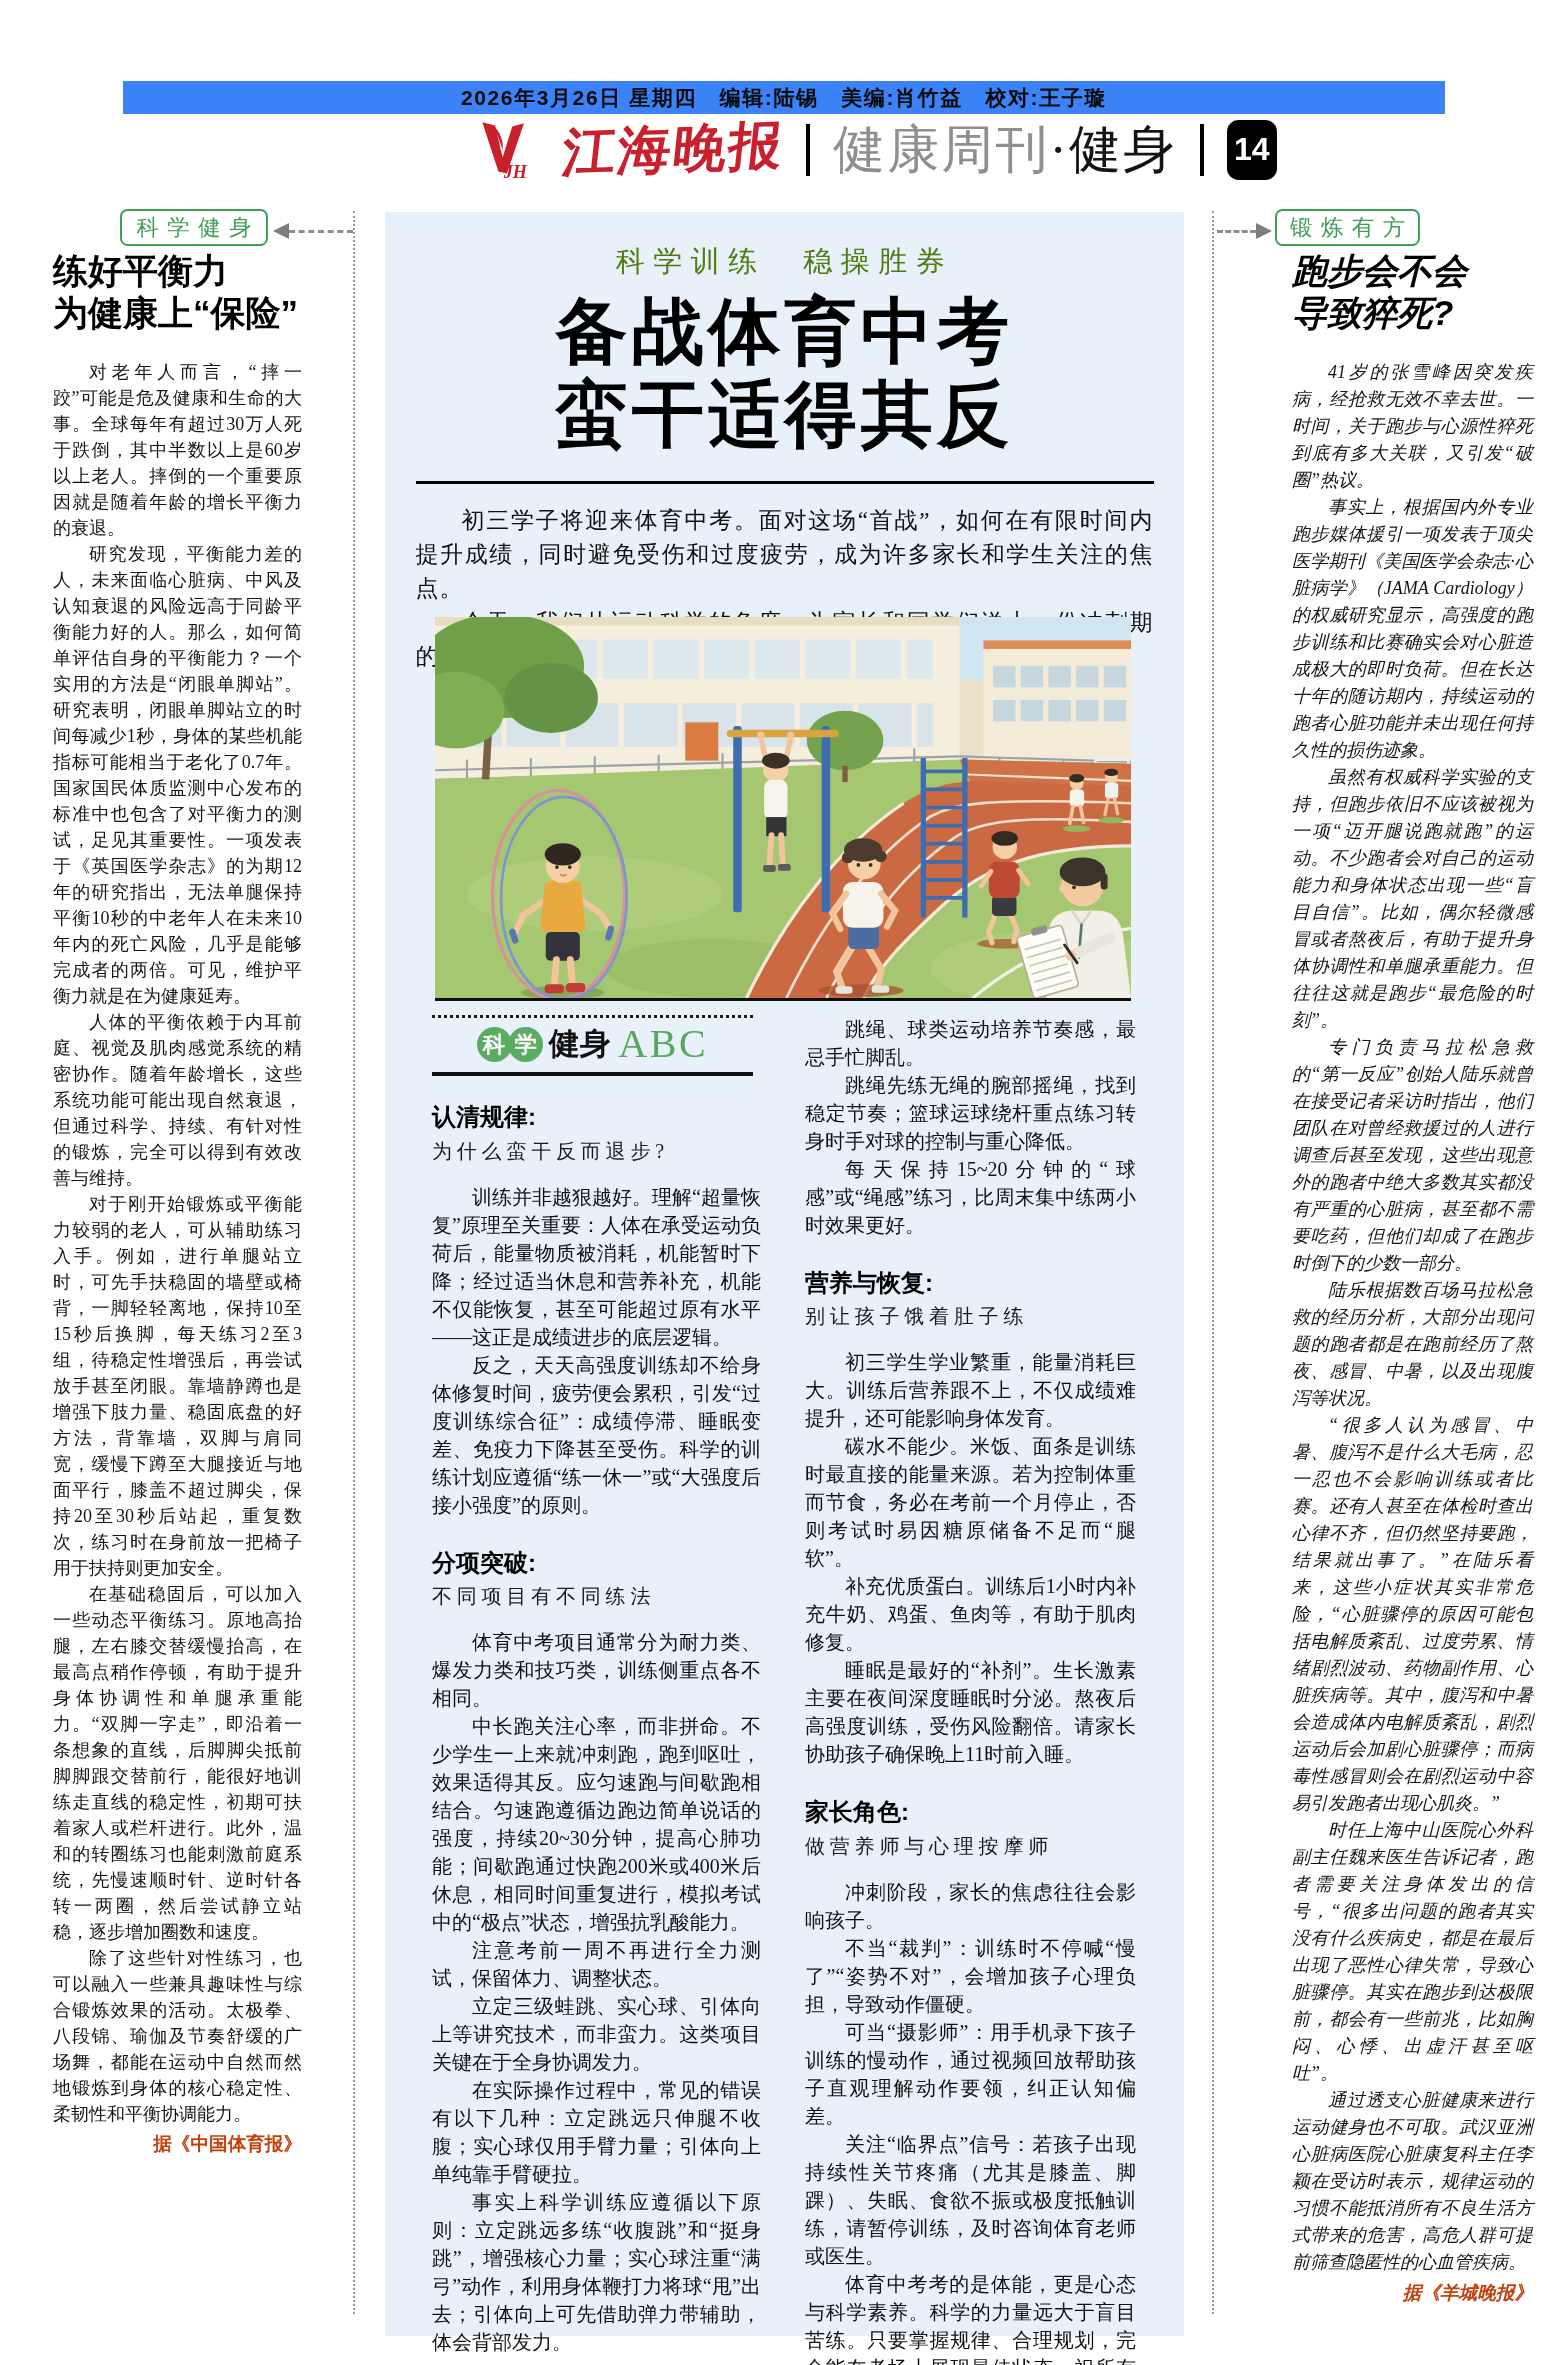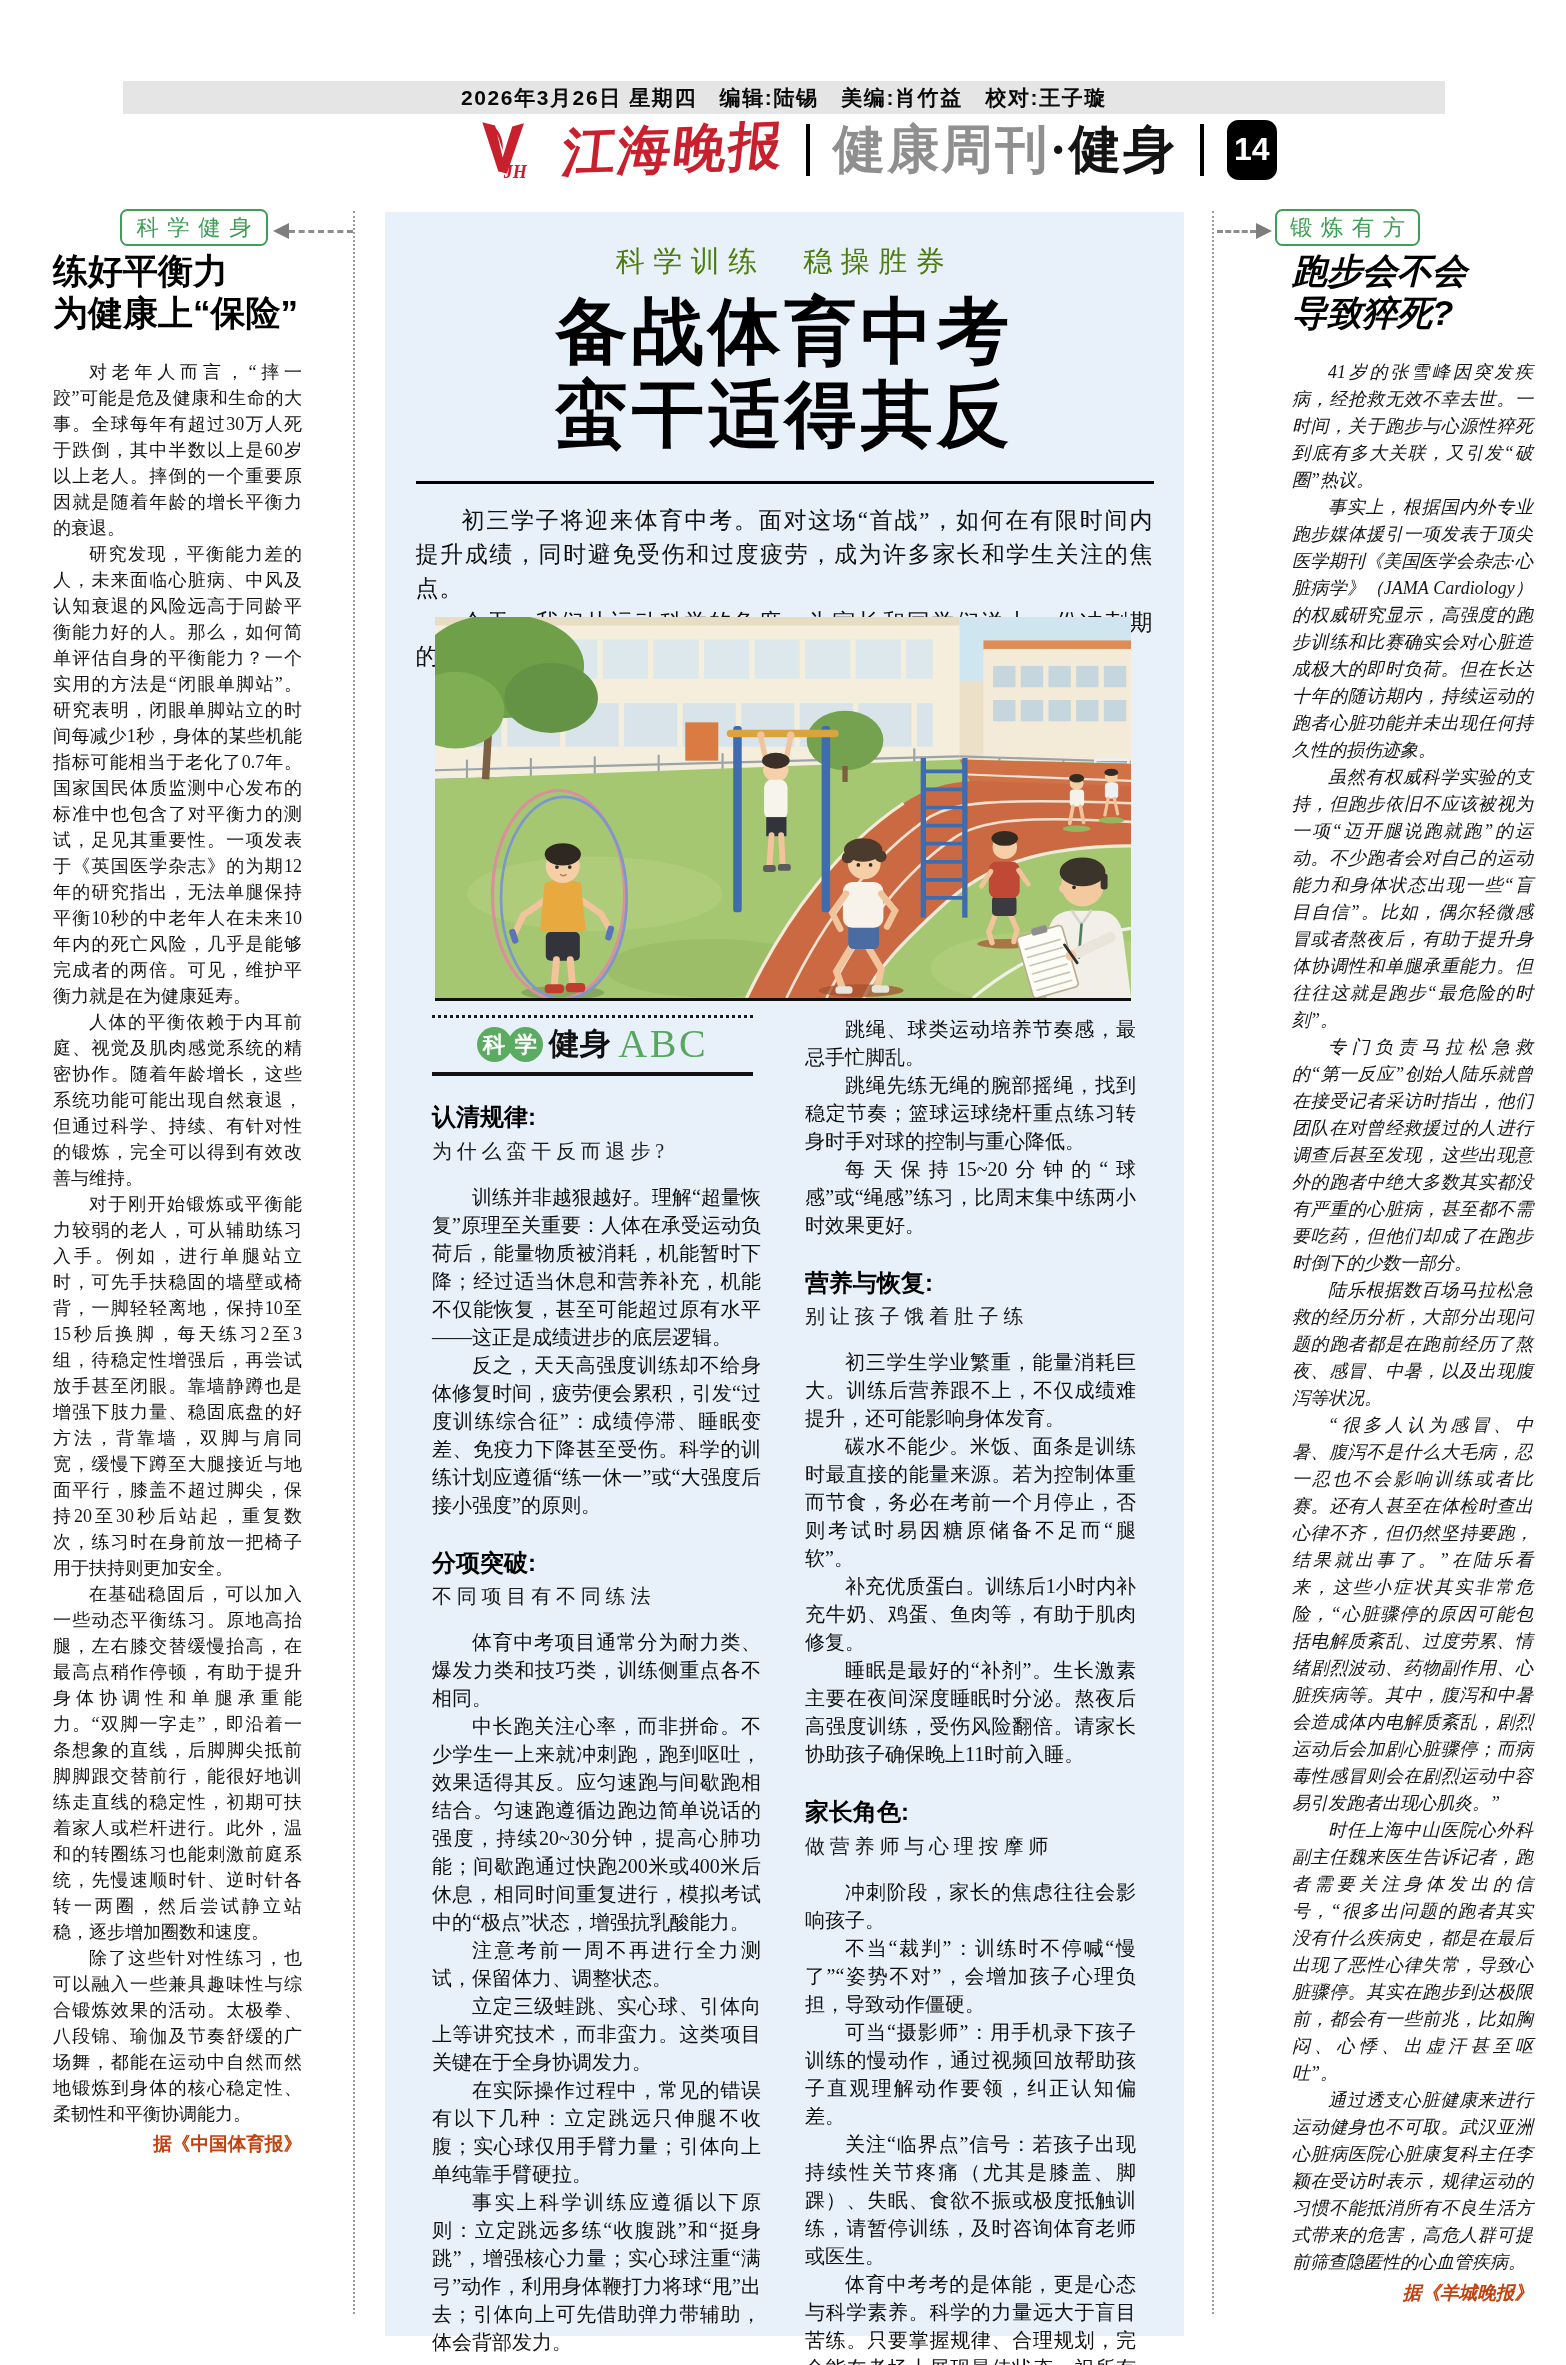--- a/index.html
+++ b/index.html
@@ -1,30 +1,30 @@
 <!DOCTYPE html>
 <html style="font-size:8.5px"><head>
 <meta charset="utf-8">
 <title>江海晚报 健康周刊·健身 14</title>
 <style>
   html,body{margin:0;padding:0;background:#ffffff;}
   .page{position:relative;width:1567px;height:2366px;background:#fff;overflow:hidden;
         font-family:"Liberation Serif",serif;color:#111;}
 
   
-  .datebar{position:absolute;left:123px;top:81px;width:1322px;height:33px;background:#e5e5e5;
+  .datebar{position:absolute;left:123px;top:81px;width:1322px;height:33px;background:#3b82f6;
            display:flex;align-items:center;justify-content:center;
            font-family:"Liberation Sans",sans-serif;font-weight:700;font-size:21px;
            letter-spacing:1.6px;color:#0a0a0a;}
   .masthead{position:absolute;left:477px;top:118px;height:63px;display:flex;align-items:center;gap:23px;justify-content:center;}
   .logo-mark svg{display:block;}
   .paper-name{font-size:53px;font-weight:900;color:#c9202e;letter-spacing:2.1px;
               transform:skewX(-8deg) rotate(-2deg);font-family:"Liberation Serif",serif;white-space:nowrap;}
   .mast-divider{width:3.7px;height:52px;background:#000;}
-  .section-name{font-size:52px;font-weight:700;letter-spacing:2.1px;white-space:nowrap;
+  .section-name{font-size:52px;font-weight:400;letter-spacing:2.1px;white-space:nowrap;
                 font-family:"Liberation Serif",serif;}
   .section-name .gray{color:#8f8f8f;}
   .section-name .black{color:#141414;}
   .page-badge{width:50px;height:60px;background:#000;border-radius:11.7px;color:#fff;
               display:flex;align-items:center;justify-content:center;
               font-family:"Liberation Sans",sans-serif;font-weight:700;font-size:32px;}
 
   
   .badge{position:absolute;top:209px;height:37px;border:2.1px solid #3e9e56;border-radius:7.5px;
          display:flex;align-items:center;justify-content:center;color:#3e9e56;background:#fff;

